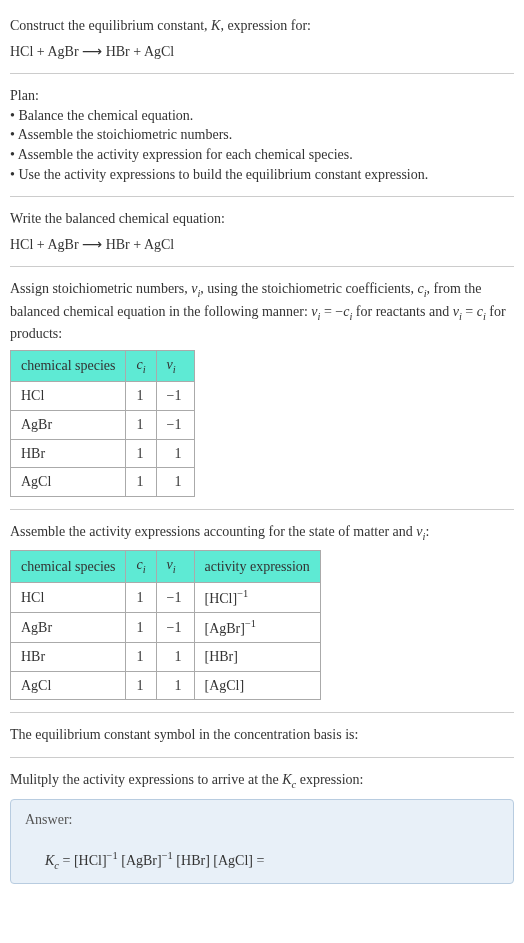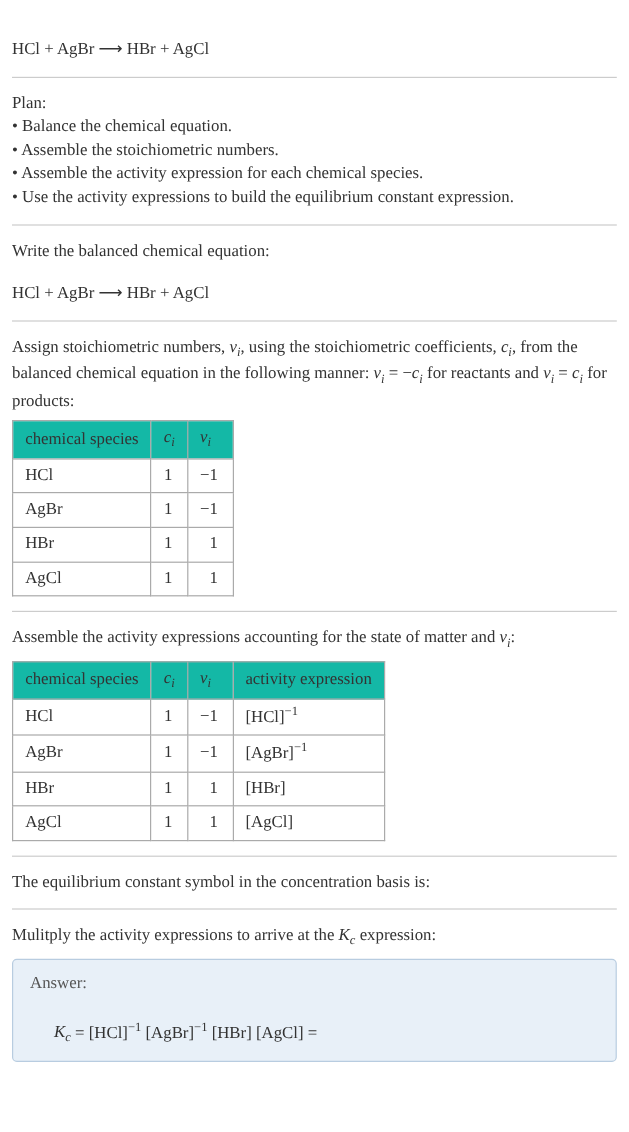--- a/index.html
+++ b/index.html
@@ -19,21 +19,21 @@
     .section {
       padding: 8px 0;
     }
     .divider {
       border: none;
       border-top: 1px solid #ccc;
       margin: 4px 0;
     }
     .equation {
       font-family: Georgia, serif;
-      margin-top: 16px;
+      margin-top: 6px;
     }
     .italic {
       font-style: italic;
     }
     .sub {
       vertical-align: sub;
       font-size: 0.75em;
     }
     .sup {
       vertical-align: super;
@@ -43,21 +43,21 @@
       border-collapse: collapse;
       margin-top: 6px;
     }
     th, td {
       border: 1px solid #aaa;
       padding: 4px 10px;
       text-align: left;
       font-weight: normal;
     }
     th {
-      background: #14b8a6;
+      background: #5eead4;
     }
     td.center {
       text-align: right;
       padding-right: 12px;
     }
     .answer-box {
       background: #e8f0f8;
       border: 1px solid #b8cce0;
       border-radius: 4px;
       padding: 10px 14px;
@@ -91,20 +91,23 @@
     }
     .kc-expr {
       padding-left: 20px;
       margin-top: 20px;
     }
   </style>
 </head>
 <body>
 
 <div class="section">
+  <div>
+    <span>Construct the equilibrium constant, <span class="italic">K</span>, expression for:</span>
+  </div>
   <div class="equation">HCl + AgBr ⟶ HBr + AgCl</div>
 </div>
 
 <hr class="divider">
 
 <div class="section">
   <div>Plan:</div>
   <ul class="plan-list">
     <li>Balance the chemical equation.</li>
     <li>Assemble the stoichiometric numbers.</li>

